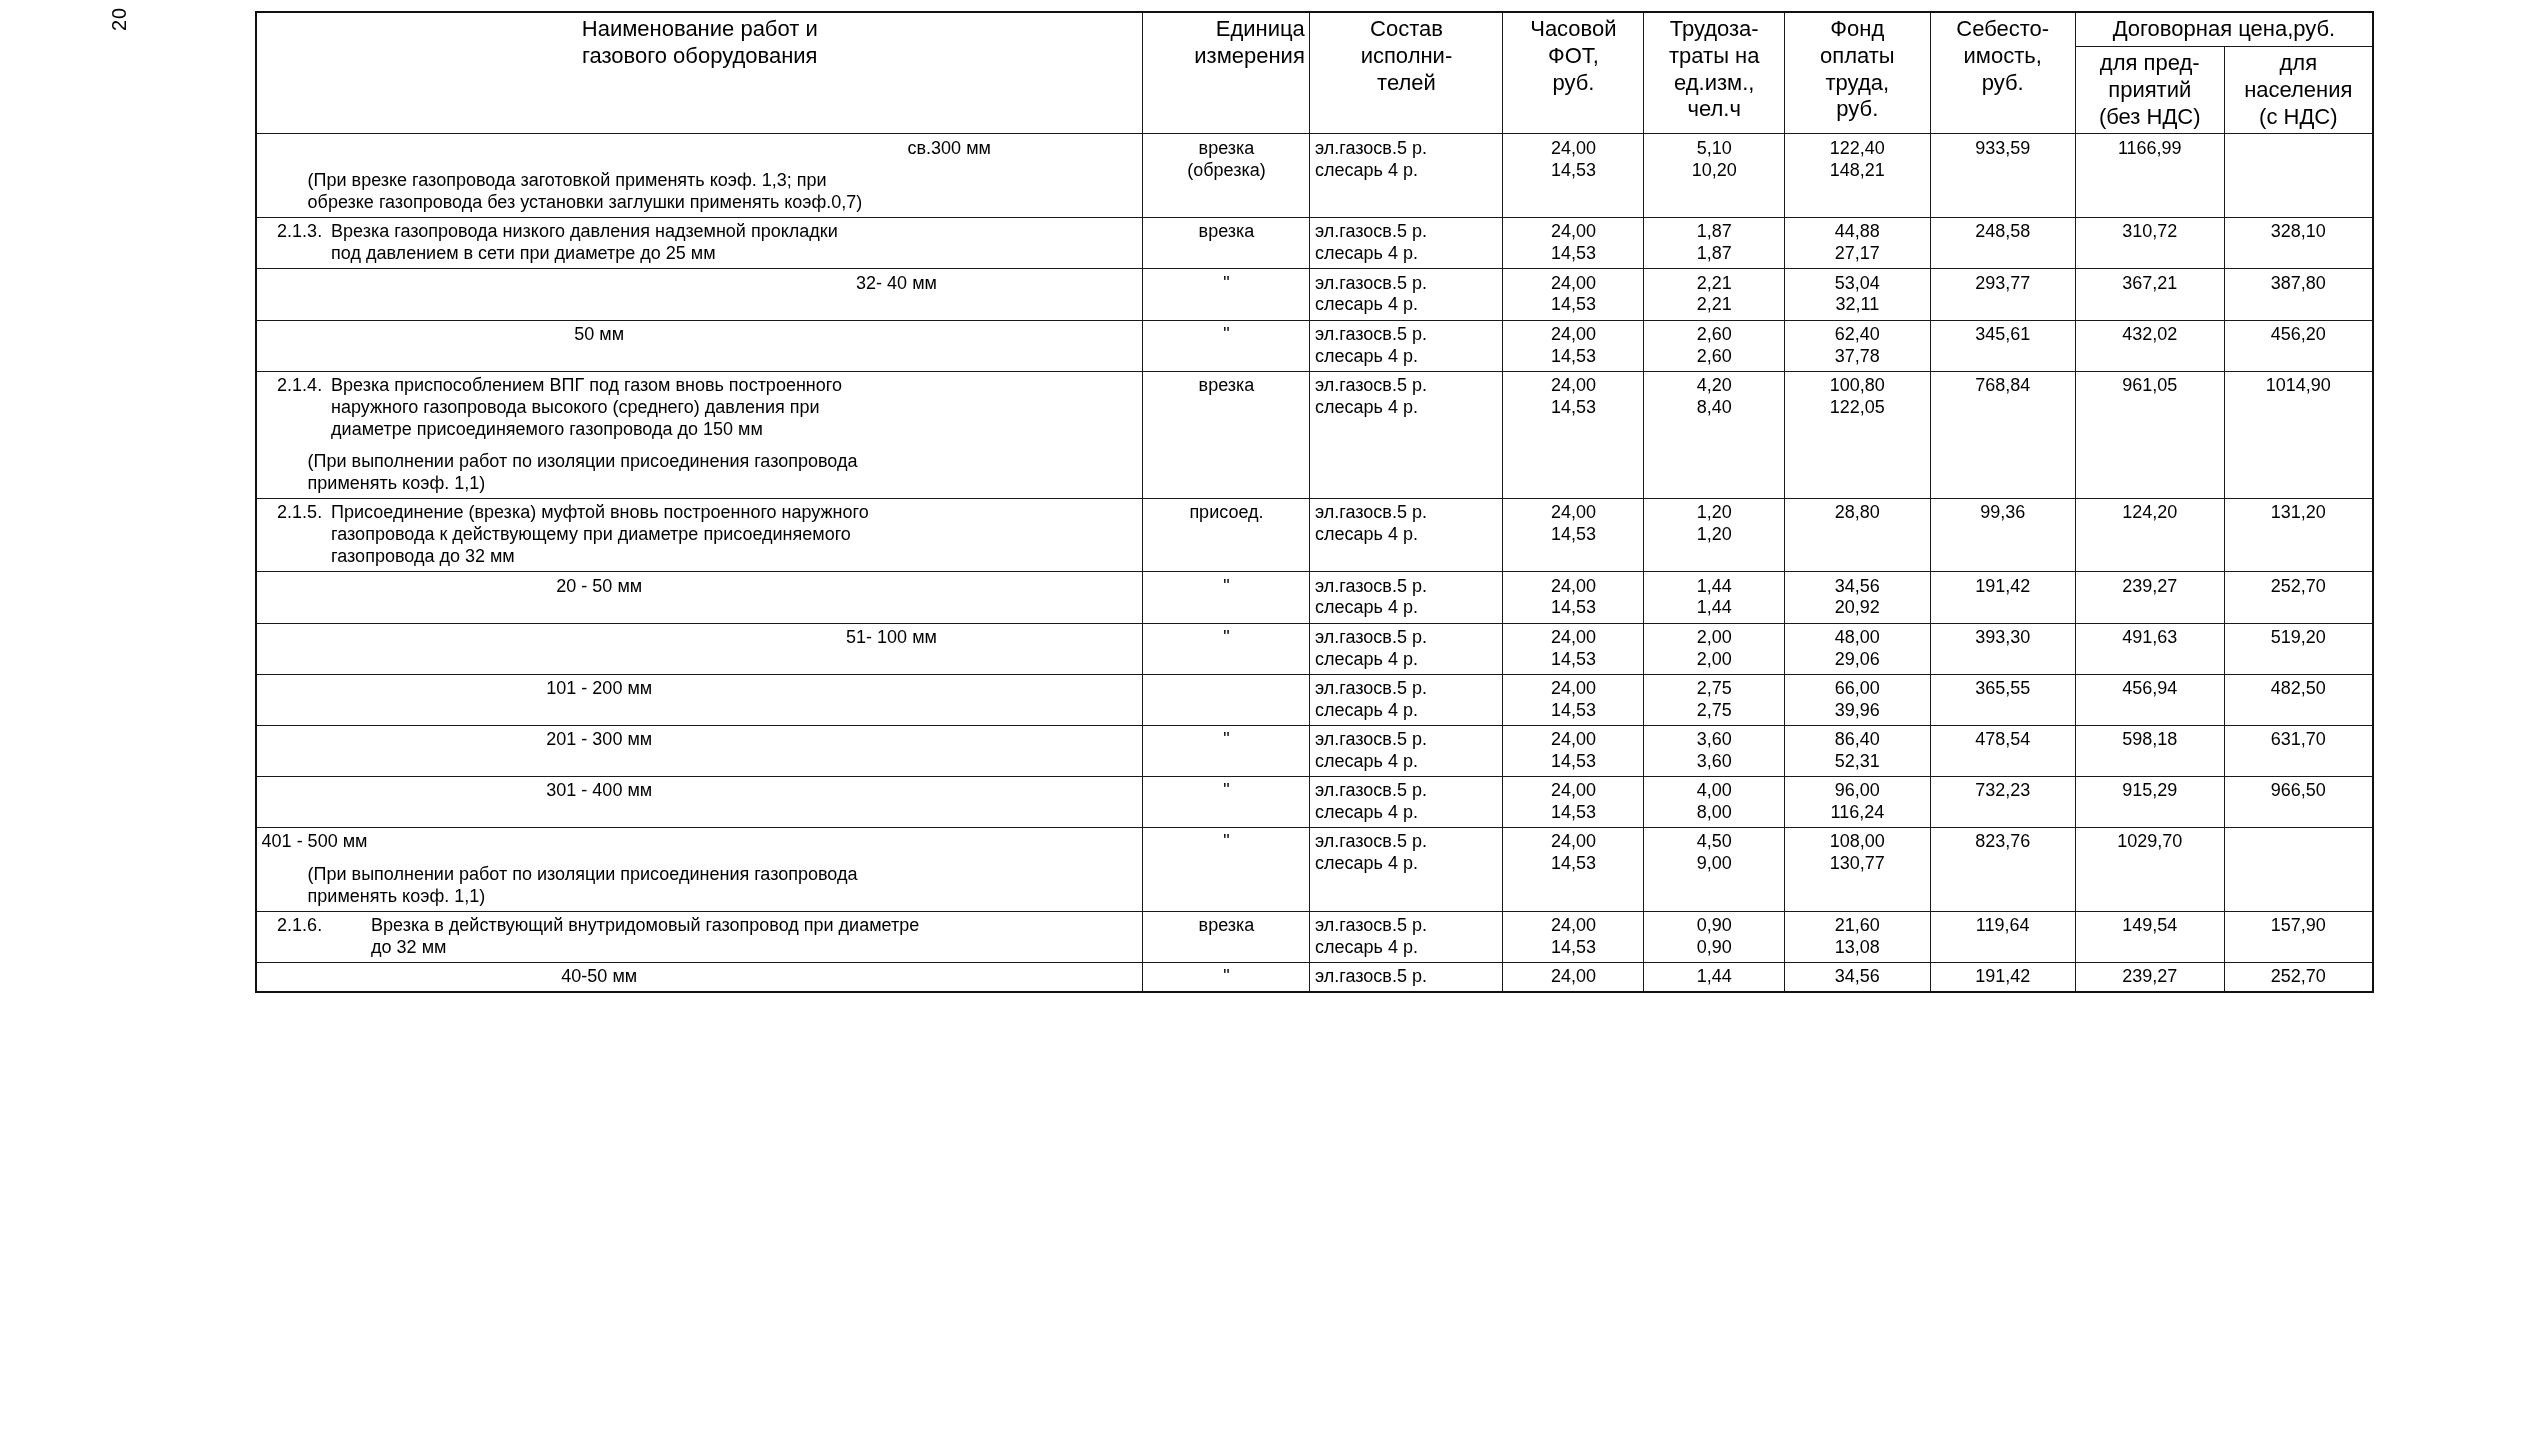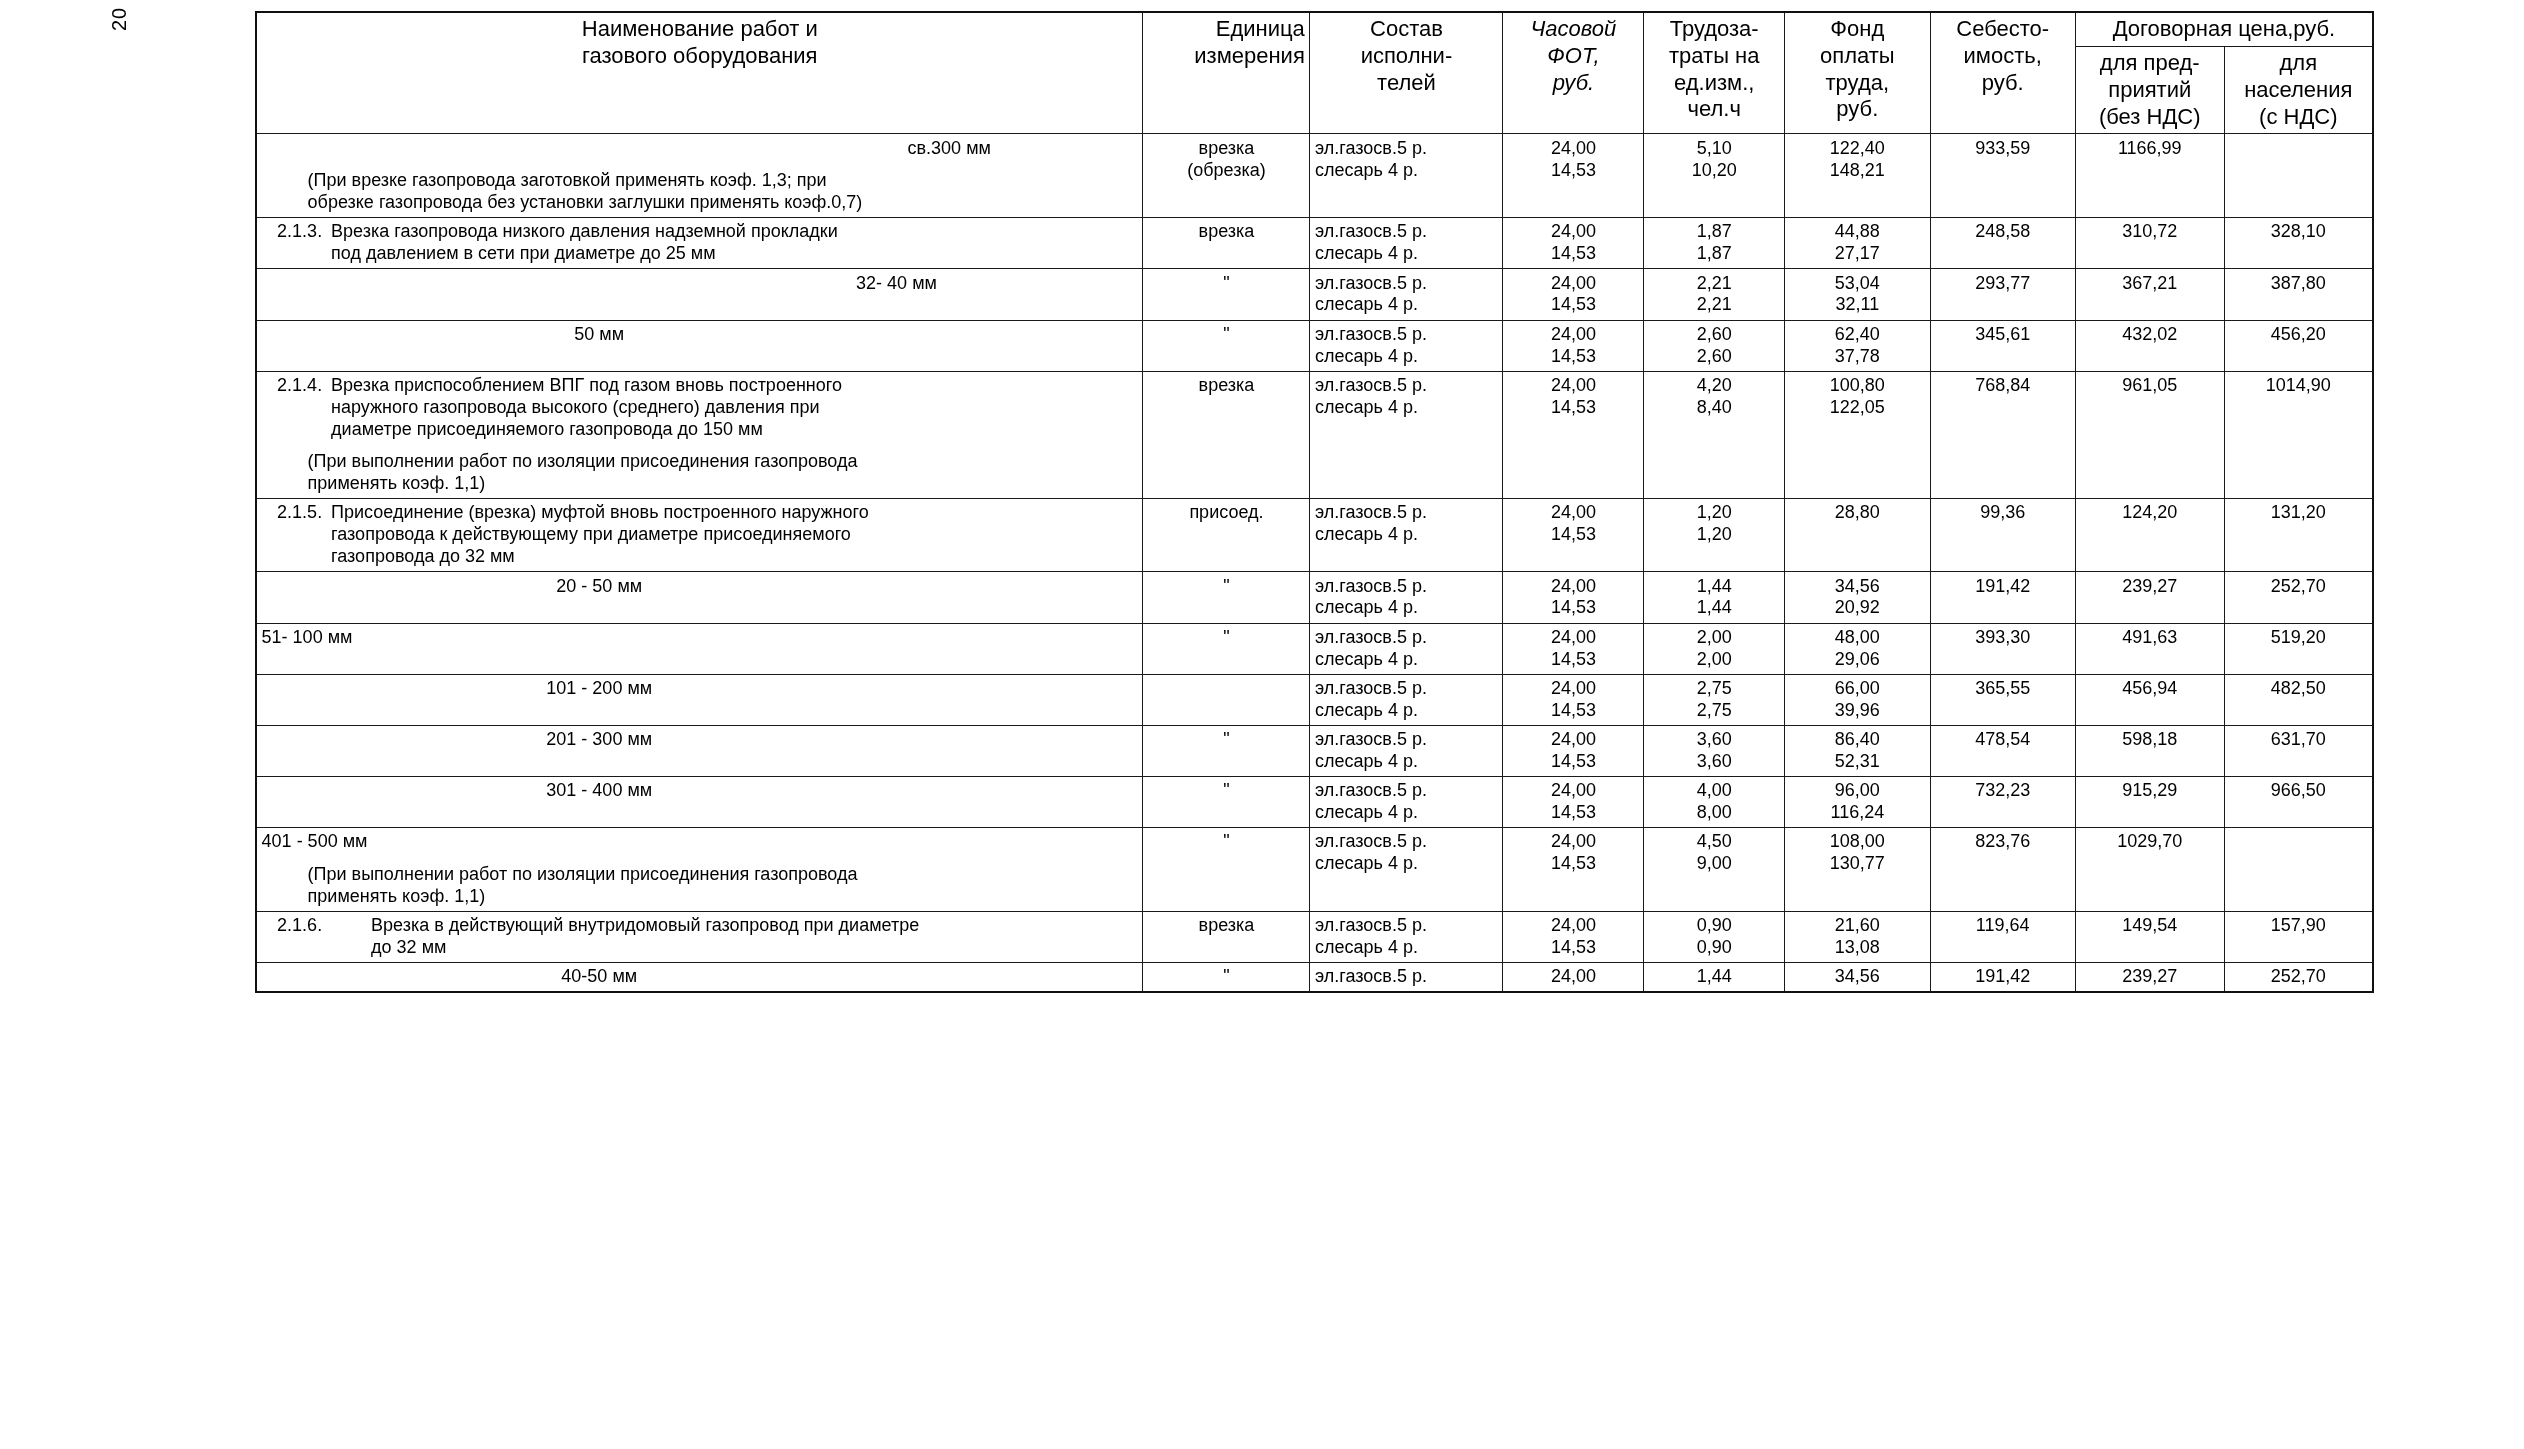--- a/index.html
+++ b/index.html
@@ -111,21 +111,21 @@
       </colgroup>
       <thead>
         <tr>
           <td rowspan="2" class="two-line" style="text-align:center;">Наименование работ и
 газового оборудования</td>
           <td rowspan="2" class="two-line" style="text-align:right;">Единица
 измерения</td>
           <td rowspan="2" class="two-line" style="text-align:center;">Состав
 исполни-
 телей</td>
-          <td rowspan="2" class="two-line" style="text-align:center;font-style:italic;">Часовой
+          <td rowspan="2" class="two-line" style="text-align:center;">Часовой
 ФОТ,
 руб.</td>
           <td rowspan="2" class="two-line" style="text-align:center;">Трудоза-
 траты на
 ед.изм.,
 чел.ч</td>
           <td rowspan="2" class="two-line" style="text-align:center;">Фонд
 оплаты
 труда,
 руб.</td>
@@ -291,21 +291,21 @@
             <td class="numcell ">34,56
 20,92</td>
             <td class="numcell ">191,42</td>
             <td class="numcell ">239,27</td>
             <td class="numcell ">252,70</td>
           </tr>
           <tr>
             <td>
               <div style="position: relative;">
                 <div>
-                  <span style="white-space: pre-line; display: block; vertical-align: top; text-align: left; padding-right: 201px;">51- 100 мм</span>
+                  <span style="white-space: pre-line; display: block; vertical-align: top; text-align: right; padding-right: 201px;">51- 100 мм</span>
                 </div>
               </div>
             </td>
             <td class="numcell ">"</td>
             <td class="staff-lines">эл.газосв.5 р.
 слесарь 4 р.</td>
             <td class="numcell ">24,00
 14,53</td>
             <td class="numcell ">2,00
 2,00</td>

